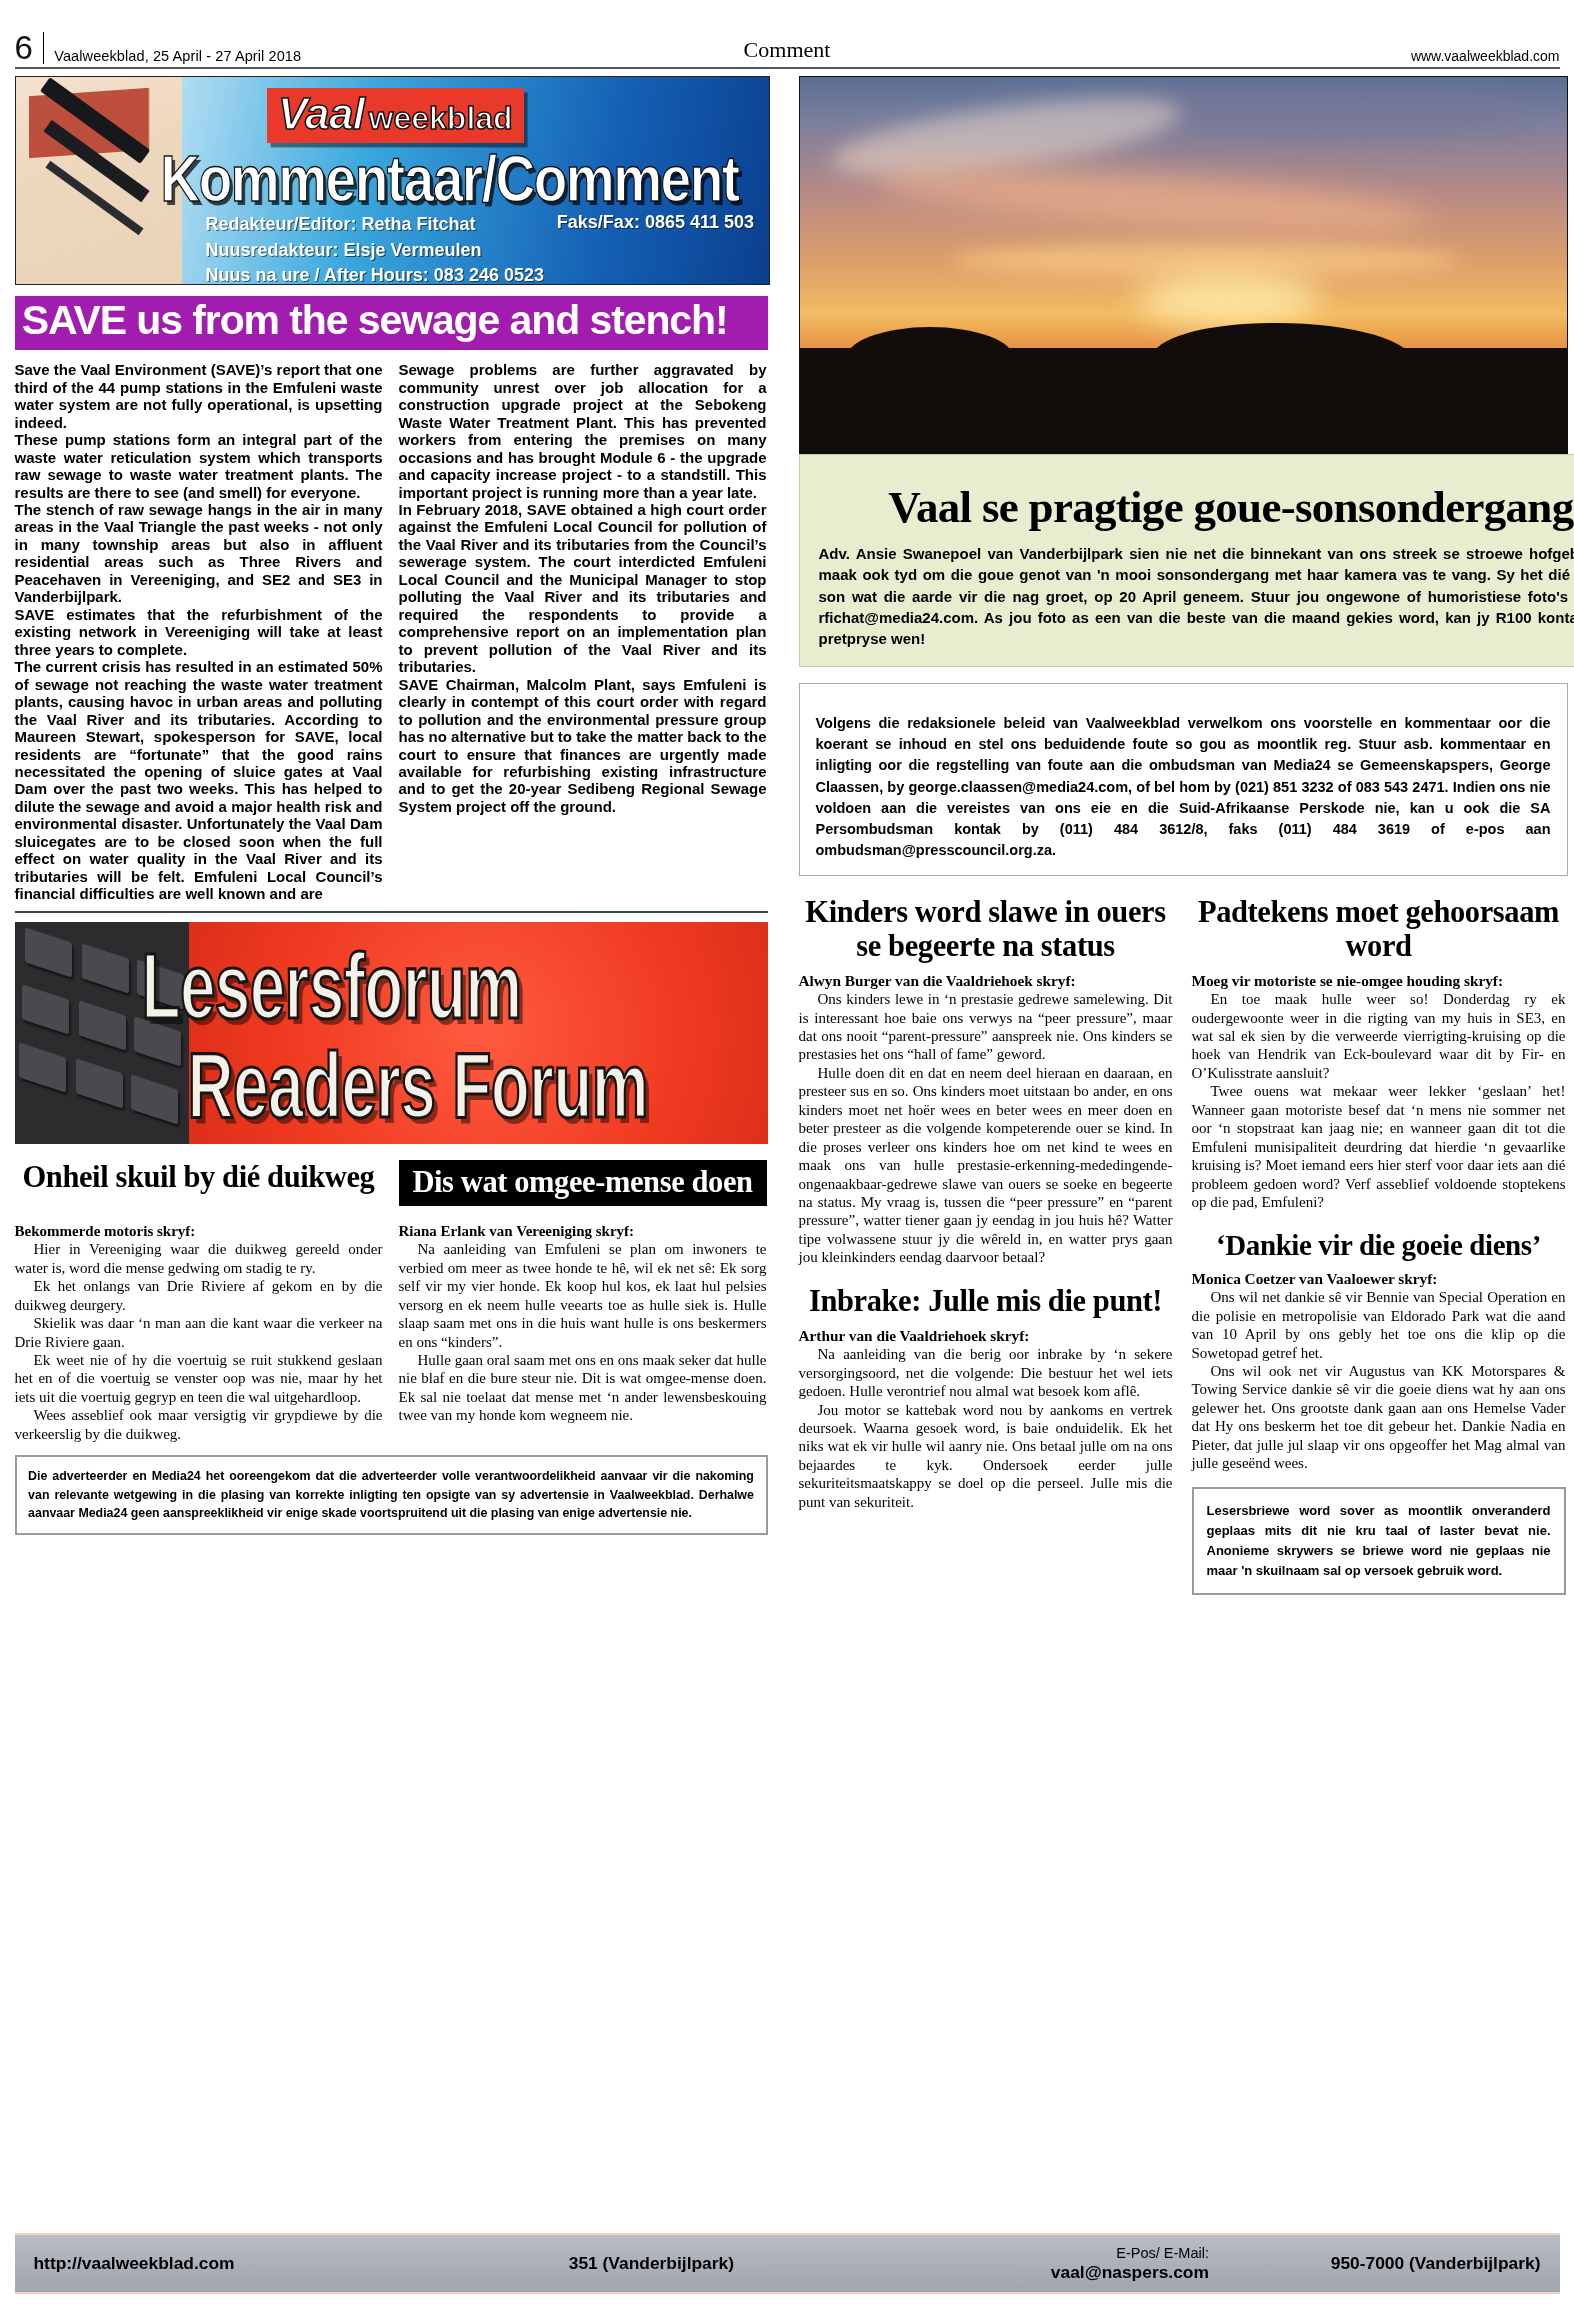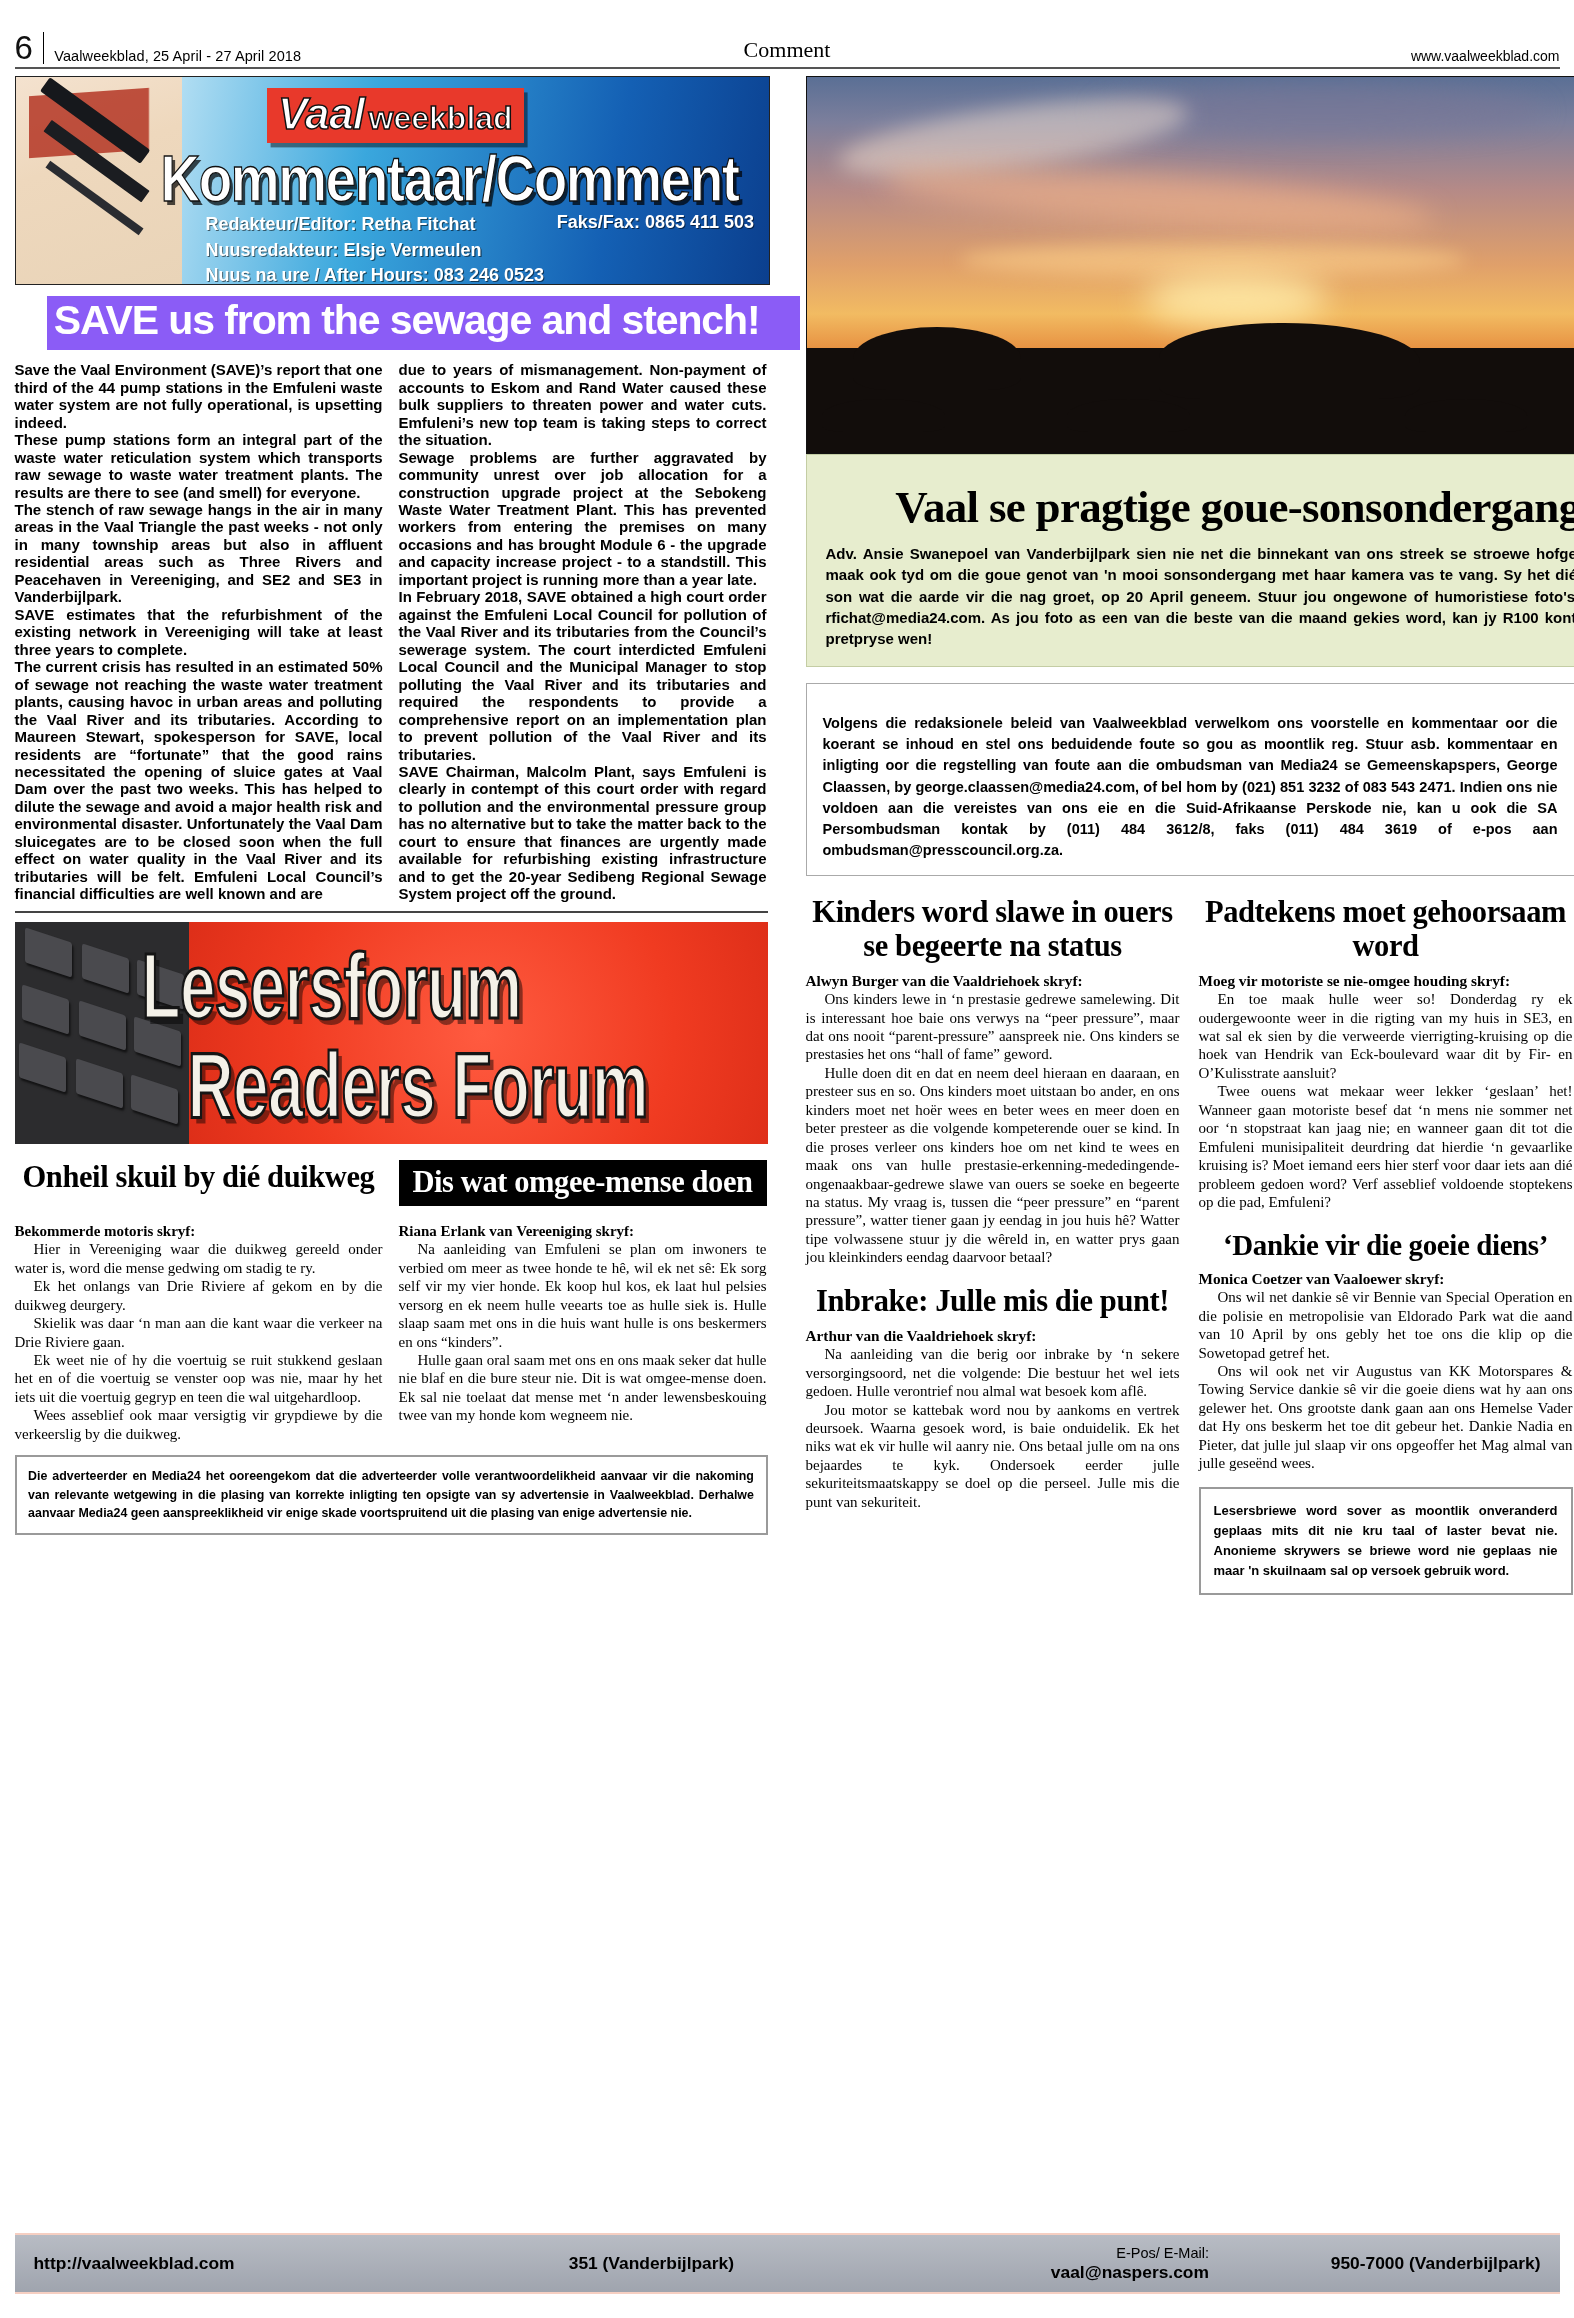--- a/index.html
+++ b/index.html
@@ -37,21 +37,21 @@
     -webkit-text-stroke:1.5px #111;margin-left:4.4px;}
   .komm-title{position:absolute;left:145px;top:64px;font-family:"Liberation Sans",sans-serif;font-weight:bold;
     font-size:55px;color:#fff;letter-spacing:-1.5px;text-shadow:2.9px 2.9px 0 rgba(0,0,0,.7);
     -webkit-text-stroke:1.1px #101010;white-space:nowrap;transform:scaleY(1.18);transform-origin:left top;}
   .komm-lines{position:absolute;left:190px;top:135px;color:#fff;font-family:"Liberation Sans",sans-serif;
     font-weight:bold;font-size:18px;line-height:1.42;text-shadow:1.1px 1.1px 0 rgba(0,0,0,.55);}
   .komm-fax{position:absolute;right:14.5px;top:135px;color:#fff;font-family:"Liberation Sans",sans-serif;
     font-weight:bold;font-size:18px;text-shadow:1.1px 1.1px 0 rgba(0,0,0,.55);}
 
   
-  .save-bar{margin-top:10.2px;background:#8b5cf6;width:753px;padding:4.4px 7.3px 8.7px 7.3px;box-sizing:border-box;margin-left:32px;}
+  .save-bar{margin-top:10.2px;background:#a21caf;width:753px;padding:4.4px 7.3px 8.7px 7.3px;box-sizing:border-box;}
   .save-bar h1{margin:0;font-family:"Liberation Sans",sans-serif;font-weight:bold;font-size:41px;color:#fff;
     letter-spacing:-1.1px;line-height:1.0;white-space:nowrap;}
 
   
   .edit-cols{display:flex;gap:16px;margin-top:11.6px;width:753px;}
   .edit-col{width:368px;font-family:"Liberation Sans",sans-serif;font-weight:bold;font-size:15px;
     line-height:1.165;text-align:justify;hyphens:none;}
   .edit-col p{margin:0;}
   .edit-rule{width:753px;border-top:2.2px solid #444;margin-top:8.7px;}
 
@@ -177,21 +177,20 @@
 
       <div class="edit-cols">
         <div class="edit-col">
           <p>Save the Vaal Environment (SAVE)’s report that one third of the 44 pump stations in the Emfuleni waste water system are not fully operational, is upsetting indeed.</p>
           <p>These pump stations form an integral part of the waste water reticulation system which transports raw sewage to waste water treatment plants. The results are there to see (and smell) for everyone.</p>
           <p>The stench of raw sewage hangs in the air in many areas in the Vaal Triangle the past weeks - not only in many township areas but also in affluent residential areas such as Three Rivers and Peacehaven in Vereeniging, and SE2 and SE3 in Vanderbijlpark.</p>
           <p>SAVE estimates that the refurbishment of the existing network in Vereeniging will take at least three years to complete.</p>
           <p>The current crisis has resulted in an estimated 50% of sewage not reaching the waste water treatment plants, causing havoc in urban areas and polluting the Vaal River and its tributaries. According to Maureen Stewart, spokesperson for SAVE, local residents are “fortunate” that the good rains necessitated the opening of sluice gates at Vaal Dam over the past two weeks. This has helped to dilute the sewage and avoid a major health risk and environmental disaster. Unfortunately the Vaal Dam sluicegates are to be closed soon when the full effect on water quality in the Vaal River and its tributaries will be felt. Emfuleni Local Council’s financial difficulties are well known and are</p>
         </div>
         <div class="edit-col">
-          <p>due to years of mismanagement. Non-payment of accounts to Eskom and Rand Water caused these bulk suppliers to threaten power and water cuts. Emfuleni’s new top team is taking steps to correct the situation.</p>
           <p>Sewage problems are further aggravated by community unrest over job allocation for a construction upgrade project at the Sebokeng Waste Water Treatment Plant. This has prevented workers from entering the premises on many occasions and has brought Module 6 - the upgrade and capacity increase project - to a standstill. This important project is running more than a year late.</p>
           <p>In February 2018, SAVE obtained a high court order against the Emfuleni Local Council for pollution of the Vaal River and its tributaries from the Council’s sewerage system. The court interdicted Emfuleni Local Council and the Municipal Manager to stop polluting the Vaal River and its tributaries and required the respondents to provide a comprehensive report on an implementation plan to prevent pollution of the Vaal River and its tributaries.</p>
           <p>SAVE Chairman, Malcolm Plant, says Emfuleni is clearly in contempt of this court order with regard to pollution and the environmental pressure group has no alternative but to take the matter back to the court to ensure that finances are urgently made available for refurbishing existing infrastructure and to get the 20-year Sedibeng Regional Sewage System project off the ground.</p>
         </div>
       </div>
 
       <div class="edit-rule"></div>
 
       <div class="lesers-banner">
         <div class="keys">

